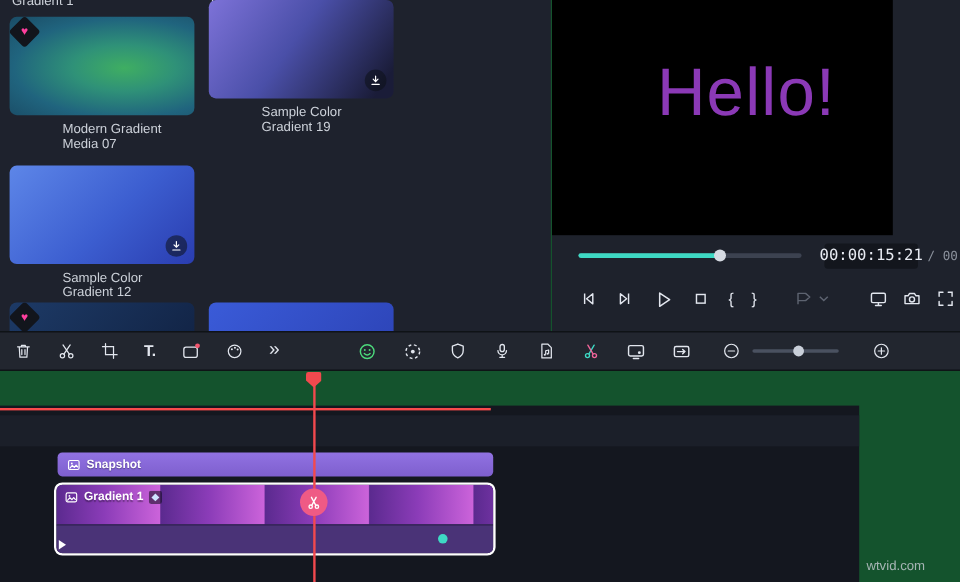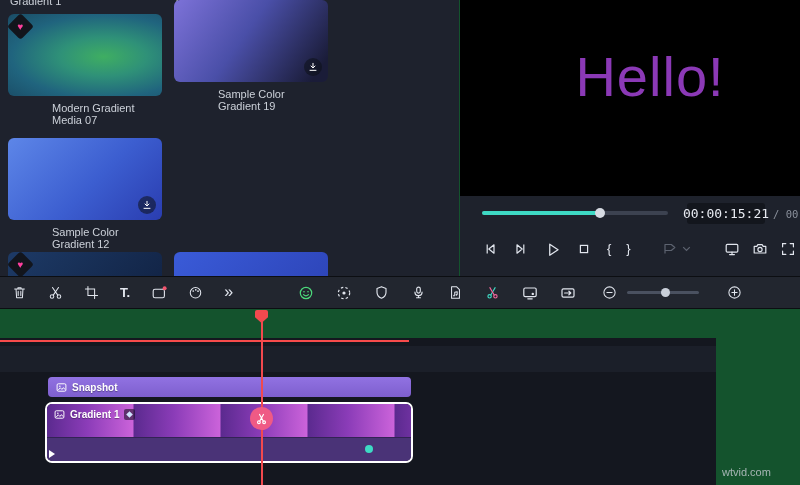--- a/index.html
+++ b/index.html
@@ -20,21 +20,21 @@
   .t-p1{background:linear-gradient(135deg,#1d3a66,#0f1e3d);}
   .t-p2{background:linear-gradient(135deg,#3a5bd8,#2a3fb0);}
   .dl-badge{position:absolute;right:6px;bottom:6px;width:18px;height:18px;border-radius:50%;
             background:rgba(13,17,24,.55);display:flex;align-items:center;justify-content:center;cursor:pointer;}
   .fav-badge{position:absolute;left:3px;top:3px;width:19px;height:19px;border-radius:3px;background:#12151c;
              transform:rotate(45deg);display:flex;align-items:center;justify-content:center;}
   .fav-badge span{transform:rotate(-45deg);color:#ff3f9e;font-size:10px;line-height:1;}
 
   
   .preview-panel{position:absolute;left:460px;top:0;width:340px;height:276px;background:#1e222c;}
-  .video{position:absolute;left:0;top:0;width:340px;height:196px;background:#000;display:flex;align-items:center;justify-content:center;overflow:hidden;}
+  .video{position:absolute;left:0;top:0;width:284px;height:196px;background:#000;display:flex;align-items:center;justify-content:center;overflow:hidden;}
   .hello{font-size:56px;color:#8b39b6;letter-spacing:1px;transform:translate(20px,-22px);}
   .seek-track{position:absolute;left:22px;top:211px;width:186px;height:4px;background:#3c4250;border-radius:2px;cursor:pointer;}
   .seek-fill{width:118px;height:100%;background:#3ed9c4;border-radius:2px;}
   .seek-handle{position:absolute;left:113px;top:-3px;width:10px;height:10px;border-radius:50%;background:#d6dae2;cursor:pointer;}
   .time-box{position:absolute;left:227px;top:203px;width:78px;height:21px;background:#13161d;border-radius:3px;
             display:flex;align-items:center;justify-content:center;
             font-family:"DejaVu Sans Mono",monospace;font-size:13px;color:#e8ebf2;}
   .duration{position:absolute;left:313px;top:208px;font-family:"DejaVu Sans Mono",monospace;font-size:10.5px;color:#8b919c;white-space:nowrap;}
   .transport{position:absolute;left:0;top:240px;width:340px;height:18px;}
   .tr-left{position:absolute;left:22px;top:0;height:18px;display:flex;align-items:center;gap:15px;}

